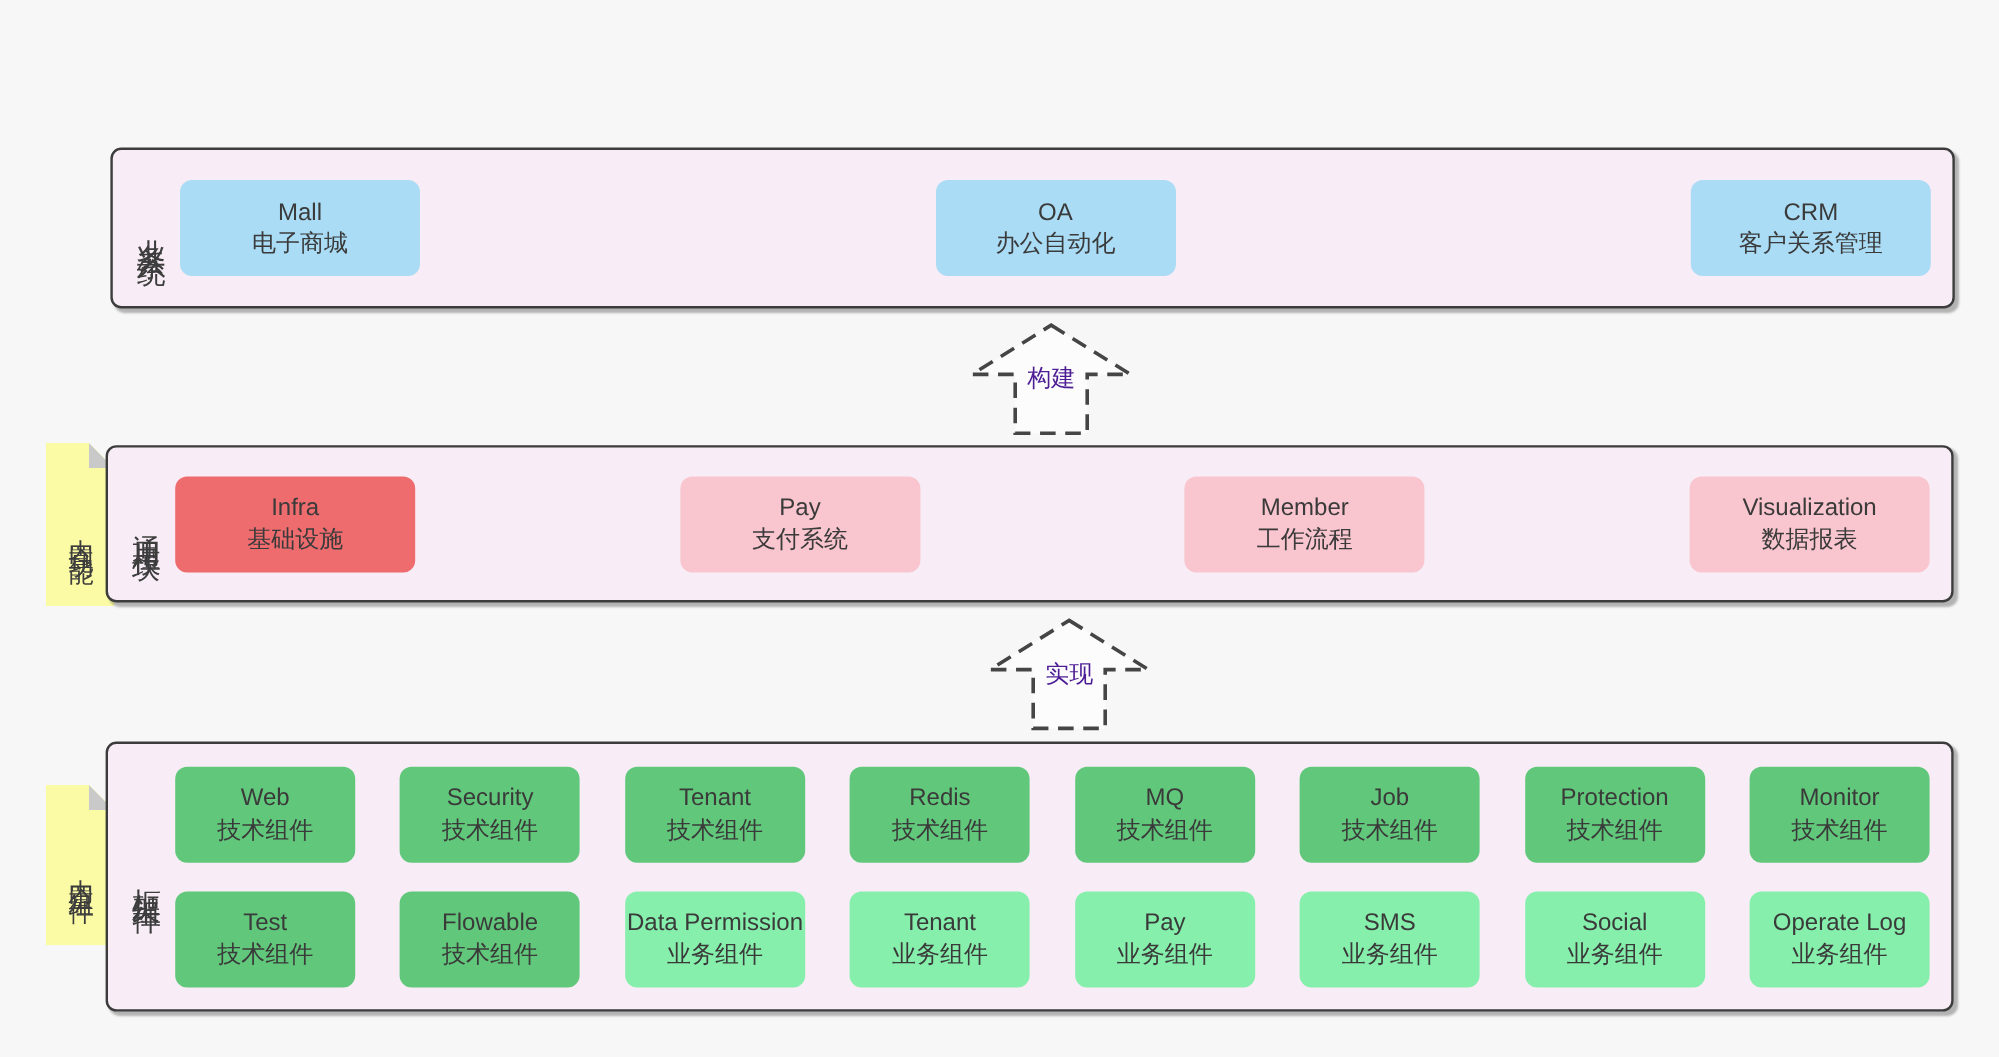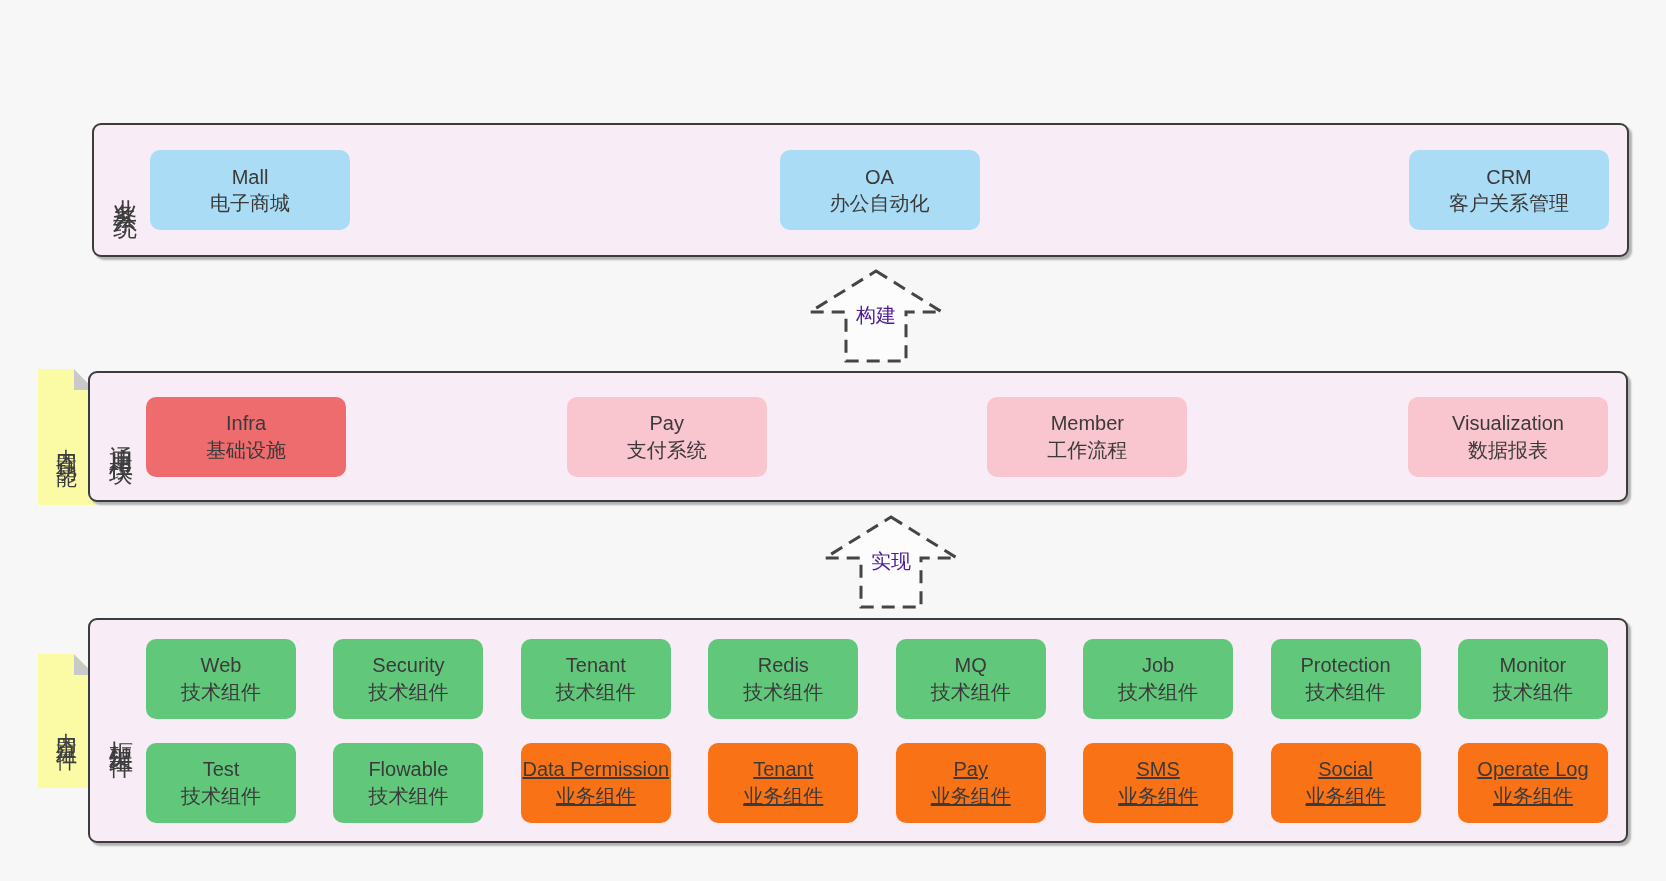--- a/index.html
+++ b/index.html
@@ -68,21 +68,21 @@
     font-size:20px;
     line-height:1.32;
     color:#3a3a3a;
   }
   .box.wide{width:200px;}
   .box.narrow{width:150px;}
   .v-blue{background:#aadcf6;}
   .v-red{background:#ee6b6e;}
   .v-pink{background:#f9c5ce;}
   .v-green{background:#61c87b;}
-  .v-lightgreen{background:#f97316;text-decoration:underline;}
+  .v-lightgreen{background:#86efac;}
   
   .sticky{
     position:absolute;
     width:57px;
     background:#fbfba6;
     clip-path:polygon(0 0, calc(100% - 21px) 0, 100% 21px, 100% 100%, 0 100%);
     z-index:1;
     display:flex;
     align-items:center;
     justify-content:center;

